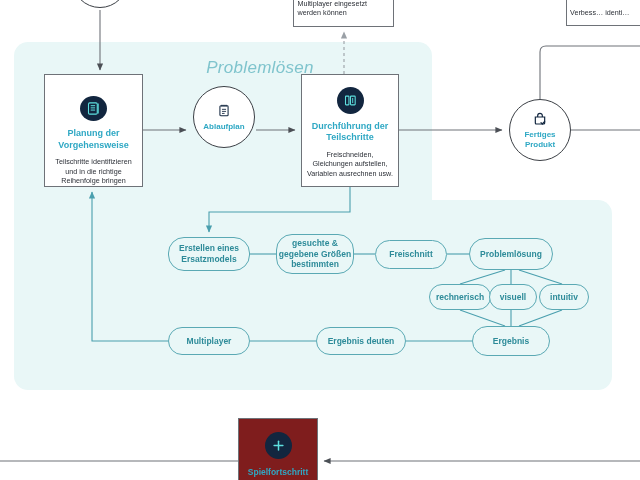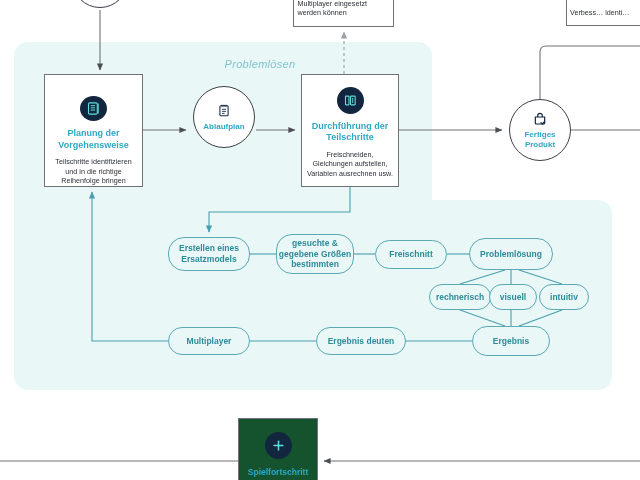--- a/index.html
+++ b/index.html
@@ -12,21 +12,21 @@
   #stage{position:absolute;left:0;top:0;width:640px;height:480px;overflow:hidden;}
 
   
   .panel{position:absolute;background:#e9f7f7;}
   .panel-upper{left:14px;top:42px;width:418px;height:173px;border-radius:14px 14px 0 0;}
   .panel-lower{left:14px;top:200px;width:598px;height:190px;border-radius:0 14px 14px 14px;}
   .panel-lower-notch{left:14px;top:200px;width:418px;height:40px;border-radius:0;}
 
   .panel-title{
     position:absolute;left:170px;top:58px;width:180px;
-    font-style:italic;font-size:11px;color:#7fc4cd;letter-spacing:.3px;
+    font-style:italic;font-size:17px;color:#7fc4cd;letter-spacing:.3px;
     text-align:center;
   }
 
   
   #links{position:absolute;left:0;top:0;width:640px;height:480px;pointer-events:none;}
 
   
   .node{position:absolute;box-sizing:border-box;}
 
   .box{
@@ -63,21 +63,21 @@
   #n-durch{left:301px;top:74px;width:98px;height:113px;padding-top:12px;}
   #n-durch .node-title{margin-top:7px;}
   #n-durch .node-desc{width:88px;}
 
   #n-ablauf{left:193px;top:86px;width:62px;height:62px;}
   #n-ablauf .node-title{margin-top:4px;font-size:8px;}
 
   #n-fertig{left:509px;top:99px;width:62px;height:62px;}
   #n-fertig .node-title{margin-top:3px;font-size:8px;}
 
-  #n-spiel{left:238px;top:418px;width:80px;height:62px;background:#14532d;border:1px solid #6e7278;border-bottom:none;
+  #n-spiel{left:238px;top:418px;width:80px;height:62px;background:#7f1d1d;border:1px solid #6e7278;border-bottom:none;
            display:flex;flex-direction:column;align-items:center;padding-top:13px;}
   #n-spiel .node-title{margin-top:8px;font-size:8.5px;}
 
   
   #n-top-circle{left:72px;top:-48px;width:56px;height:56px;}
   #n-top-note{left:293px;top:-42px;width:101px;height:69px;
               background:#fff;border:1px solid #6e7278;border-top:none;
               display:flex;align-items:flex-end;justify-content:center;padding-bottom:8px;}
   #n-top-note .node-desc{width:92px;margin:0;}
   #n-top-right{left:566px;top:-42px;width:96px;height:68px;

